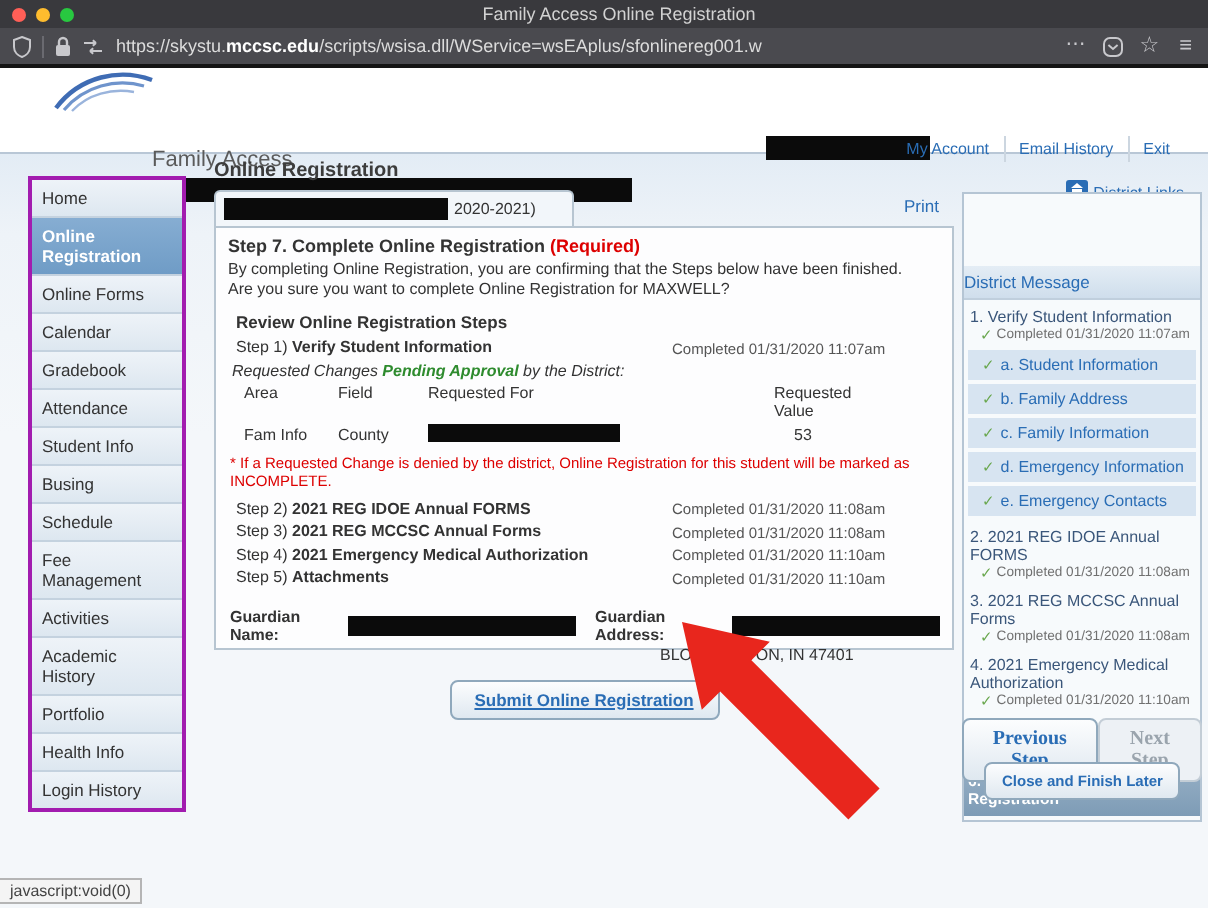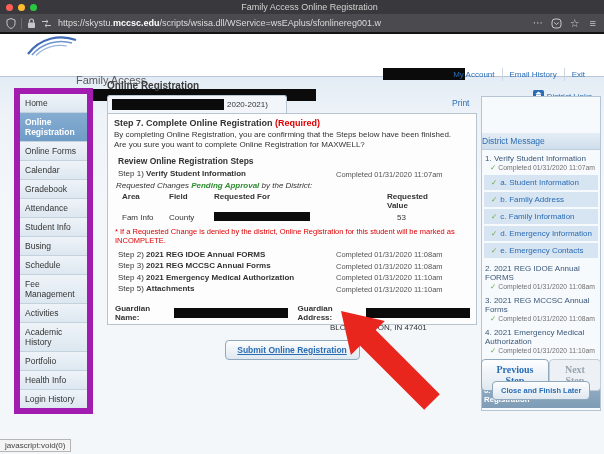--- a/index.html
+++ b/index.html
@@ -28,21 +28,21 @@
   .hdr-link { font-size:8px; color:#2a6db5; padding:2px 7px; border-left:1px solid #ccd6e0; cursor:pointer; }
   .hdr-link:first-child { border-left:none; }
   .district-links { right:12px; top:56px; display:flex; align-items:center; gap:3px; }
   .district-links span { font-size:8px; color:#2a6db5; }
 
   
   .page-bg { left:0; top:77px; width:604px; height:377px;
              background:linear-gradient(180deg,#e3ecf5 0%, #eef3f8 40px, #f4f7fa 140px); }
 
   
-  .sidebar { left:14px; top:88px; width:79px; border:6px solid #a21caf; background:#fde047; }
+  .sidebar { left:14px; top:88px; width:79px; border:2px solid #a21caf; background:#fde047; }
   .side-item { padding:4px 5px; font-size:8.5px; line-height:10px; color:#333;
                border-bottom:1px solid #c4d2df;
                background:linear-gradient(180deg,#eef3f8,#dde7f0); cursor:pointer; }
   .side-item:last-child { border-bottom:none; }
   .side-item.active { background:linear-gradient(180deg,#86add2,#6f9cc6); color:#fff; font-weight:bold; }
 
   
   .main-title { left:107px; top:80px; font-size:10px; font-weight:bold; color:#3c3c3c; }
   .student-tab { left:107px; top:95px; width:180px; height:18px; background:#f2f6fa;
                  border:1px solid #b7c5d1; border-bottom:none; border-radius:3px 3px 0 0;
@@ -56,21 +56,21 @@
   .req-red { color:#dd0000; }
   .desc { font-size:8px; color:#333; line-height:9.5px; margin-top:2px; }
   .review-heading { font-size:8.5px; font-weight:bold; color:#333; margin:7px 0 3px 4px; }
   .step-row { display:flex; font-size:8px; color:#333; margin:1px 0 2px 4px; }
   .step-no { width:28px; }
   .step-label { width:190px; font-weight:bold; }
   .step-completed { color:#555; font-size:7.5px; padding-top:0.5px; }
   .req-line { font-size:8px; font-style:italic; color:#333; margin:2px 0 2px 2px; }
   .pending { color:#2e8b2e; font-weight:bold; }
   .chg-table { margin-left:8px; font-size:8px; color:#333; }
-  .chg-head { display:flex; font-weight:bold; }
+  .chg-head { display:flex; font-weight:normal; }
   .chg-row { display:flex; margin-top:2px; align-items:center; }
   .c1 { width:47px; } .c2 { width:45px; } .c3 { width:173px; } .c4 { width:60px; }
   .chg-note { font-size:7.5px; color:#dd0000; margin:4px 0 5px 1px; }
   .guardian-row { display:flex; align-items:center; font-size:8px; color:#333; margin:10px 0 0 1px; }
   .glabel { font-weight:bold; }
   .gcity { font-size:8px; color:#333; margin:1px 0 0 216px; }
   .btn { display:inline-block; border:1px solid #8fa8bc; border-radius:4px;
          background:linear-gradient(180deg,#fcfdfe,#dfe8f0);
          color:#2a6db5; font-weight:bold; cursor:pointer; text-align:center; }
   .submit-btn { display:block; margin:8px auto 0 auto; width:135px; padding:4px 0;

